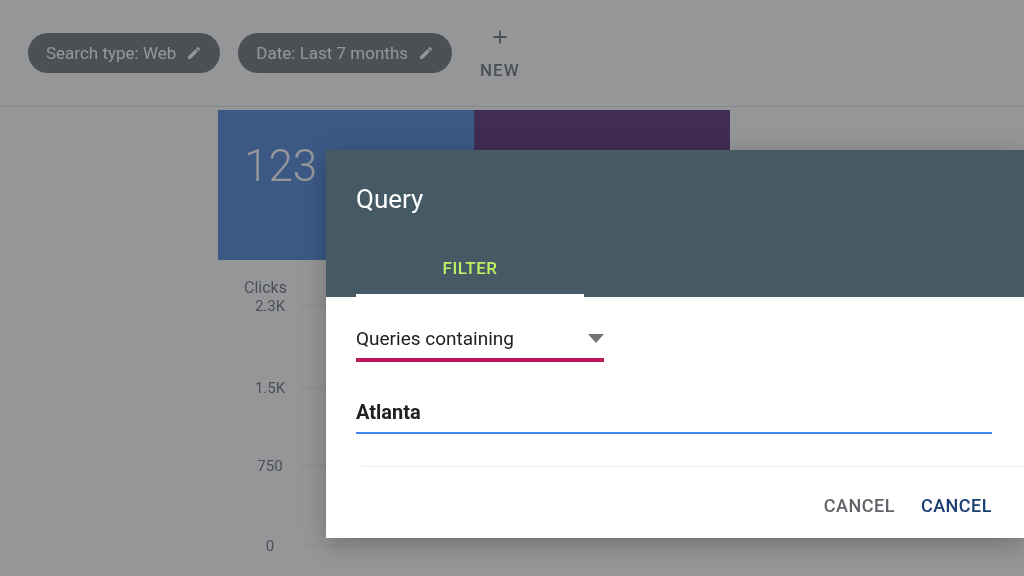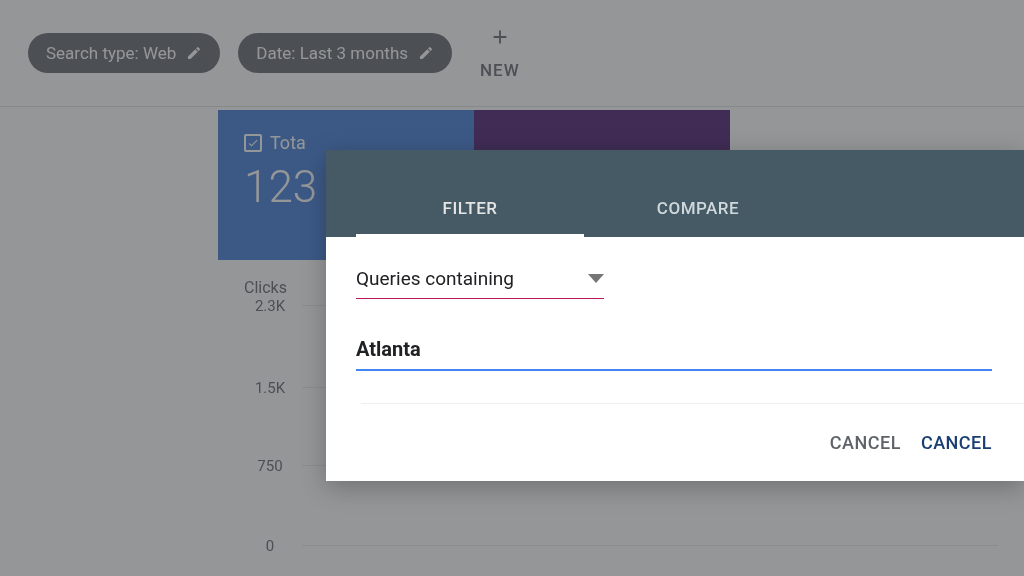--- a/index.html
+++ b/index.html
@@ -27,67 +27,59 @@
 .tick { position:absolute; font-size:15px; color:#5f6368; text-align:center; width:40px; }
 .gline { position:absolute; left:52px; right:0; height:1px; background:#e9e9e9; }
 
 .scrim { position:absolute; inset:0; background:rgba(60,64,67,0.55); }
 
 .dialog { position:absolute; left:326px; right:0; top:150px; background:#fff; box-shadow:0 6px 24px rgba(0,0,0,0.25); }
 .dialog-hdr { background:#455a64; color:#fff; padding:34px 30px 0; }
 .dialog-title { font-size:26px; font-weight:400; margin-bottom:30px; }
 .dtabs { display:flex; }
 .dtab { flex:0 0 228px; text-align:center; padding:14px 0 16px; font-size:17px; font-weight:500; letter-spacing:0.5px; color:#cfd8dc; border-bottom:3px solid transparent; }
-.dtab.sel { color:#e5e5e5; border-bottom-color:#fff; }
+.dtab.sel { color:#bef264; border-bottom-color:#fff; }
 
 .dialog-body { padding:24px 30px 8px; }
-.select-row { display:flex; align-items:center; gap:24px; width:248px; border-bottom:1px solid #be185d; padding:6px 0 8px; margin-bottom:34px; }
+.select-row { display:flex; align-items:center; gap:24px; width:248px; border-bottom:4px solid #be185d; padding:6px 0 8px; margin-bottom:34px; }
 .select-label { font-size:19px; color:#202124; flex:1; }
 .tri { width:0; height:0; border-left:8px solid transparent; border-right:8px solid transparent; border-top:9px solid #757575; }
 .q-input { width:636px; border:none; outline:none; border-bottom:2.5px solid #4285f4; font-size:20px; padding:4px 0 8px; color:#202124; background:transparent;font-weight:bold; }
-.actions { display:flex; justify-content:flex-end; gap:20px; padding:28px 32px 28px; border-top:1px solid #eee; margin-top:24px;margin-left:35px; }
+.actions { display:flex; justify-content:flex-end; gap:26px; padding:28px 32px 22px; border-top:1px solid #eee; margin-top:24px;margin-left:35px; }
 .btn-txt { font-size:18px; font-weight:500; letter-spacing:0.5px; background:none; border:none; cursor:pointer; }
 .btn-cancel { color:#5f6368; }
 .btn-apply { color:#1a3e72; }
 </style>
 </head>
 <body>
 
 <div class="filter-bar">
   <div class="chip">
     <span>Search type: Web</span>
     <svg viewBox="0 0 24 24">
         <path d="M3 17.25V21h3.75L17.81 9.94l-3.75-3.75L3 17.25zM20.71 7.04a1 1 0 0 0 0-1.41l-2.34-2.34a1 1 0 0 0-1.41 0l-1.83 1.83 3.75 3.75 1.83-1.83z"></path>
       </svg>
   </div>
   <div class="chip">
-    <span>Date: Last 3 months</span>
+    <span>Date: Last 7 months</span>
     <svg viewBox="0 0 24 24">
         <path d="M3 17.25V21h3.75L17.81 9.94l-3.75-3.75L3 17.25zM20.71 7.04a1 1 0 0 0 0-1.41l-2.34-2.34a1 1 0 0 0-1.41 0l-1.83 1.83 3.75 3.75 1.83-1.83z"></path>
       </svg>
   </div>
   <div class="new-btn">
     <svg viewBox="0 0 24 24">
         <path d="M19 13h-6v6h-2v-6H5v-2h6V5h2v6h6v2z"></path>
       </svg>
     <span>NEW</span>
   </div>
 </div>
 
 <div class="card-area">
   <div class="metric-row">
     <div class="metric blue">
-      <div class="cb-row">
-        <span class="cbox">
-            <svg viewBox="0 0 24 24">
-              <path d="M9 16.17 4.83 12l-1.42 1.41L9 19 21 7l-1.41-1.41z"></path>
-            </svg>
-          </span>
-        <span>Tota</span>
-      </div>
       <div class="metric-val">123</div>
     </div>
     <div class="metric purple"></div>
   </div>
   <div class="chart">
     <div class="ylab">Clicks</div>
     <div class="axis">
       <div class="tick" style="top:-8px">2.3K</div>
       <div class="gline" style="top:0"></div>
       <div class="tick" style="top:74px">1.5K</div>
@@ -97,23 +89,23 @@
       <div class="tick" style="top:232px">0</div>
       <div class="gline" style="top:240px"></div>
     </div>
   </div>
 </div>
 
 <div class="scrim"></div>
 
 <div class="dialog">
   <div class="dialog-hdr">
+    <div class="dialog-title">Query</div>
     <div class="dtabs">
       <div class="dtab sel">FILTER</div>
-      <div class="dtab">COMPARE</div>
     </div>
   </div>
   <div class="dialog-body">
     <div class="select-row">
       <span class="select-label">Queries containing</span>
       <span class="tri"></span>
     </div>
     <input class="q-input" value="Atlanta" style="">
   </div>
   <div class="actions">

